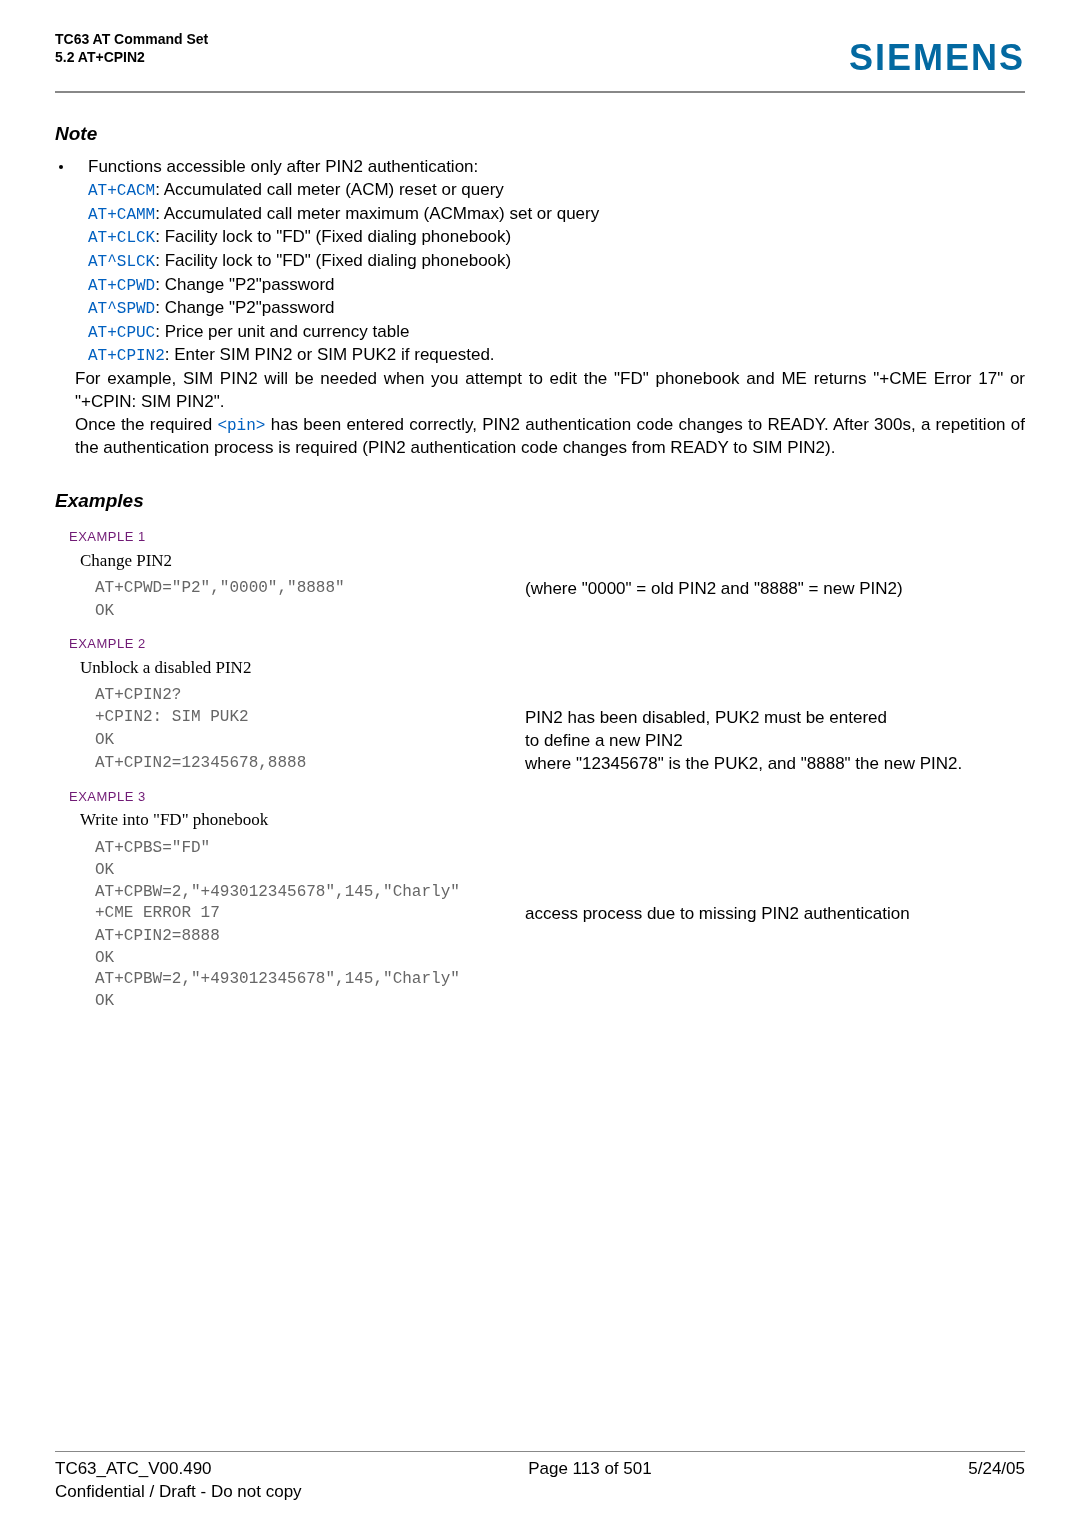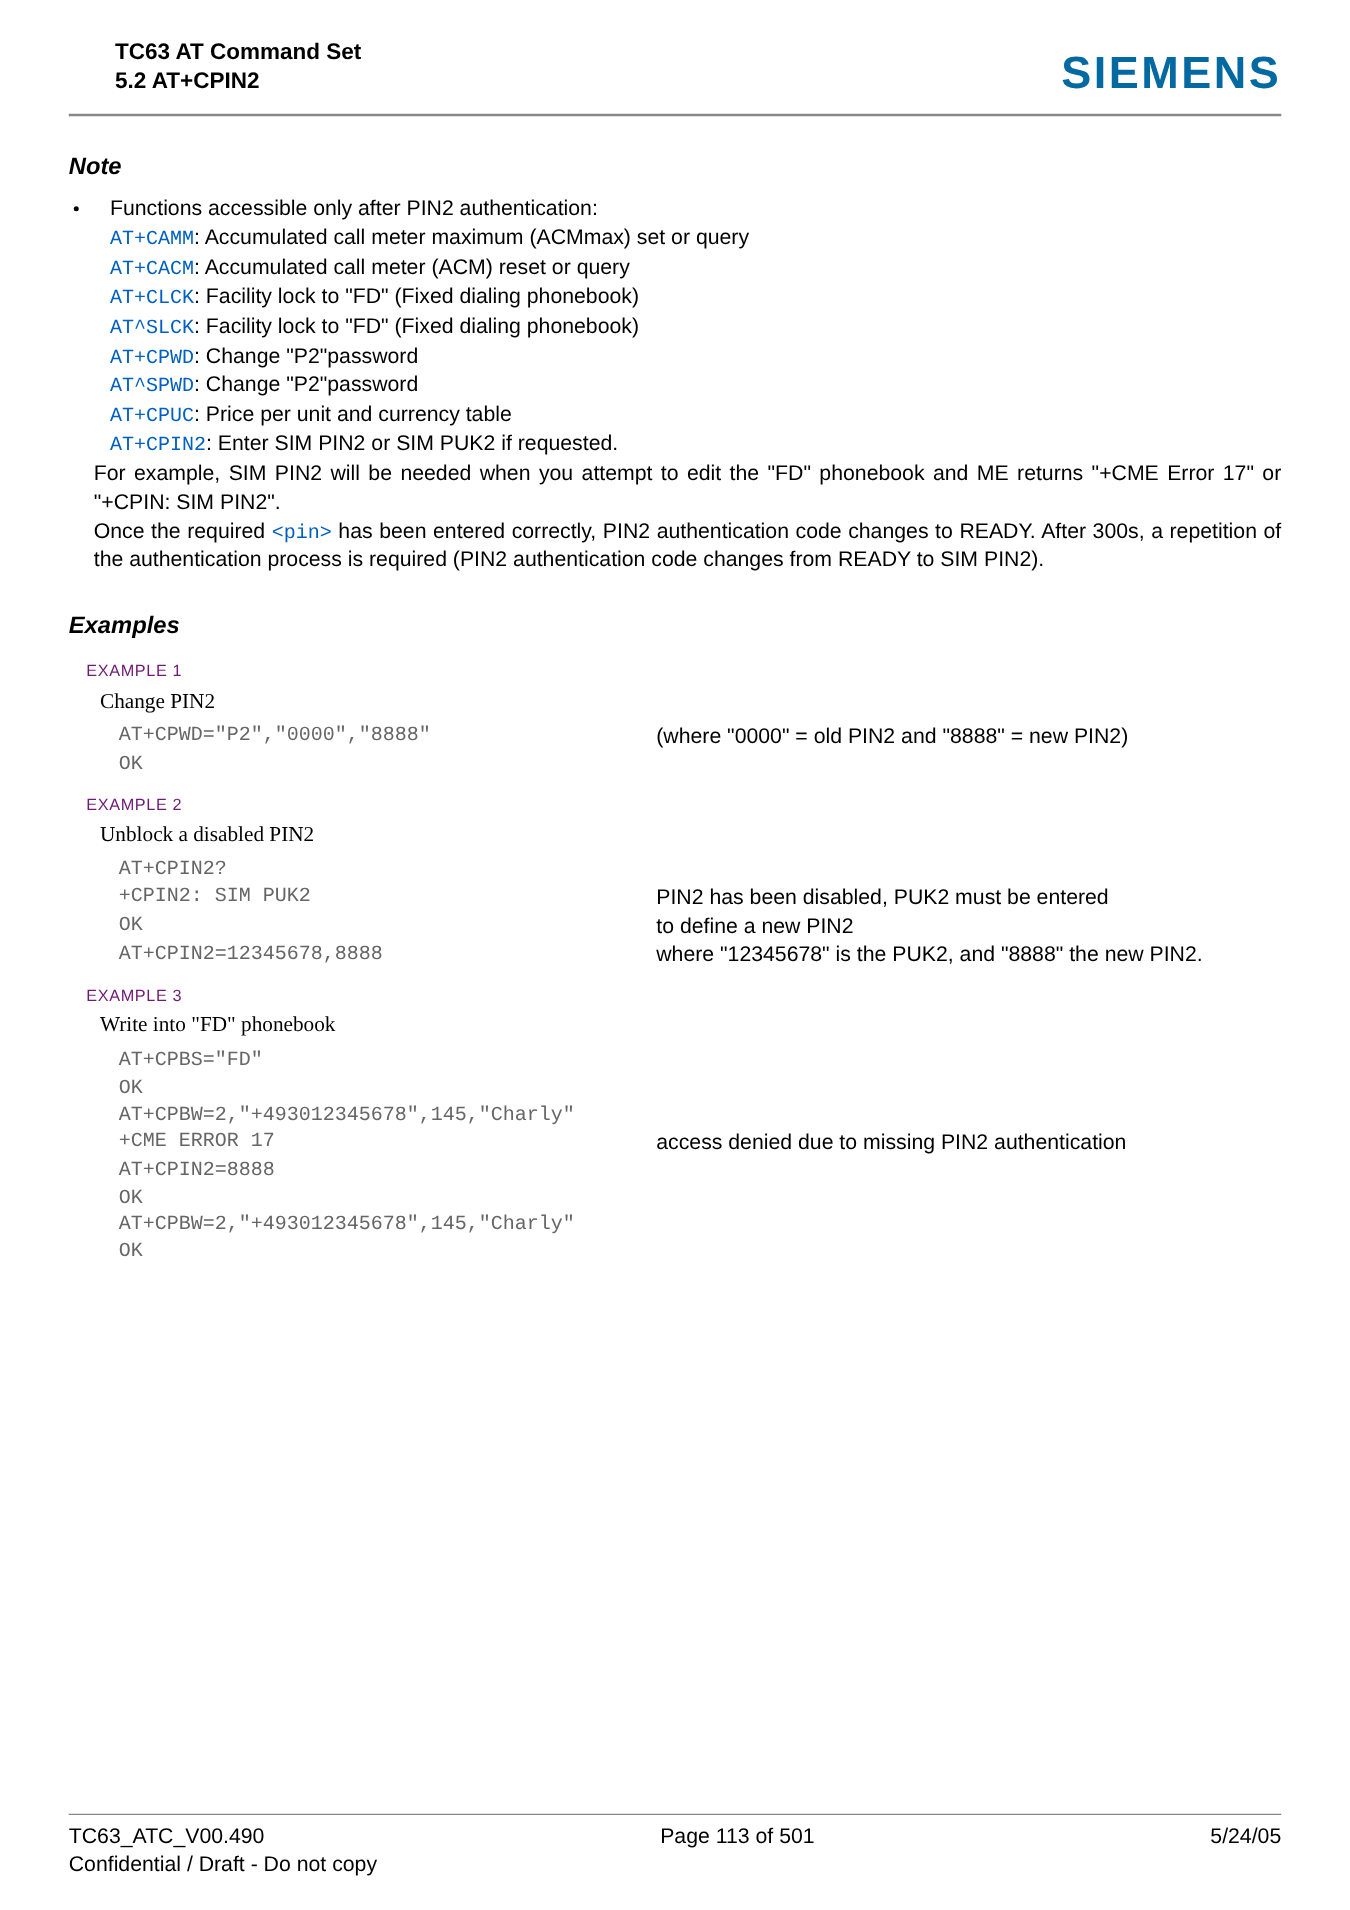--- a/index.html
+++ b/index.html
@@ -17,23 +17,22 @@
     padding: 30px 55px 0 55px;
   }
   .header {
     display: flex;
     justify-content: space-between;
     align-items: flex-start;
     margin-bottom: 8px;
   }
   .header-left {
     font-weight: bold;
-    font-size: 18px;
+    font-size: 14px;
     line-height: 1.3;
-    margin-left: 37px;
   }
   .brand {
     font-weight: 900;
     font-size: 36px;
     letter-spacing: 2px;
     color: #0369a1;
     padding-top: 4px;
   }
   .hr {
     border: none;
@@ -151,22 +150,22 @@
     <div class="brand">SIEMENS</div>
   </div>
   <hr class="hr">
 
   <div class="section-h">Note</div>
 
   <div class="bullet-row">
     <div class="bullet-dot"></div>
     <div class="bullet-content">
       <div>Functions accessible only after PIN2 authentication:</div>
+      <div><span class="linkblue">AT+CACM</span><span>: Accumulated call meter (ACM) reset or query</span></div>
       <div><span class="linkblue">AT+CAMM</span><span>: Accumulated call meter maximum (ACMmax) set or query</span></div>
-      <div><span class="linkblue">AT+CACM</span><span>: Accumulated call meter (ACM) reset or query</span></div>
       <div><span class="linkblue">AT+CLCK</span><span>: Facility lock to "FD" (Fixed dialing phonebook)</span></div>
       <div><span class="linkblue">AT^SLCK</span><span>: Facility lock to "FD" (Fixed dialing phonebook)</span></div>
       <div><span class="linkblue">AT+CPWD</span><span>: Change "P2"password</span></div>
       <div><span class="linkblue">AT^SPWD</span><span>: Change "P2"password</span></div>
       <div><span class="linkblue">AT+CPUC</span><span>: Price per unit and currency table</span></div>
       <div><span class="linkblue">AT+CPIN2</span><span>: Enter SIM PIN2 or SIM PUK2 if requested.</span></div>
     </div>
   </div>
 
   <div class="para">For example, SIM PIN2 will be needed when you attempt to edit the "FD" phonebook and ME returns "+CME Error 17" or "+CPIN: SIM PIN2".</div>
@@ -208,21 +207,21 @@
   </div>
 
   <div class="ex-label">EXAMPLE 3</div>
   <div class="ex-title">Write into "FD" phonebook</div>
   <div class="ex-body">
     <div class="mono">AT+CPBS="FD"</div>
     <div class="mono">OK</div>
     <div class="mono">AT+CPBW=2,"+493012345678",145,"Charly"</div>
     <div class="ex-tworow">
       <div class="ex-left">+CME ERROR 17</div>
-      <div class="ex-right">access denied due to missing PIN2 authentication</div>
+      <div class="ex-right">access process due to missing PIN2 authentication</div>
     </div>
     <div class="mono">AT+CPIN2=8888</div>
     <div class="mono">OK</div>
     <div class="mono">AT+CPBW=2,"+493012345678",145,"Charly"</div>
     <div class="mono">OK</div>
   </div>
 </div>
 
 <div class="footer">
   <hr class="footer-hr">

